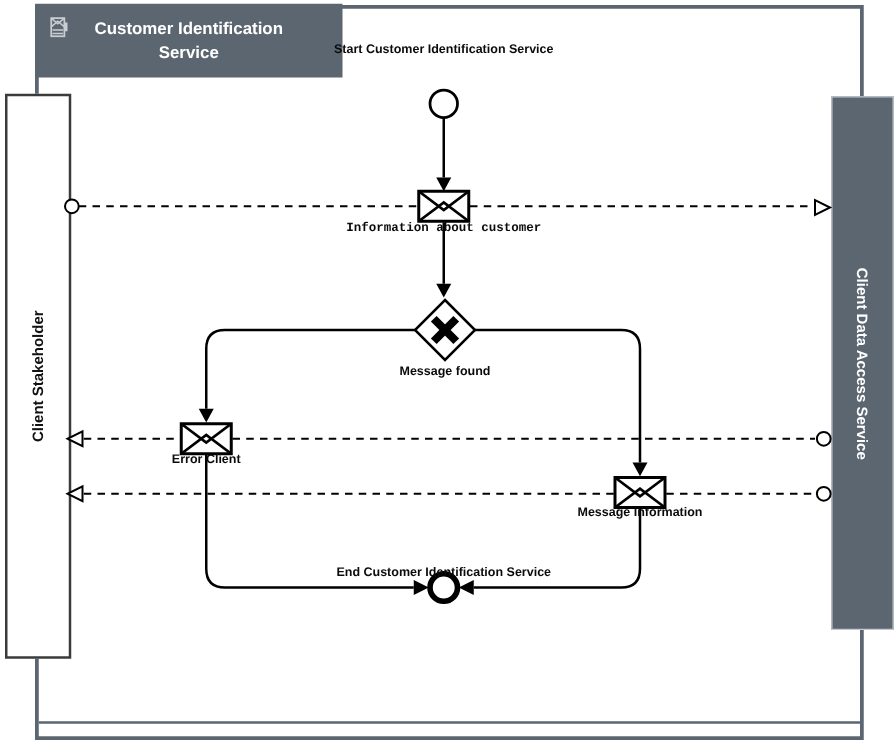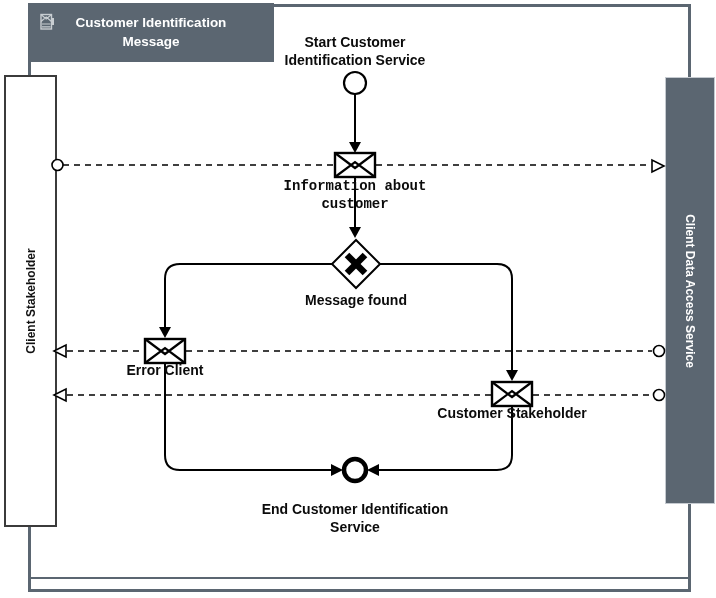--- a/index.html
+++ b/index.html
@@ -20,44 +20,44 @@
   
   #lane-left{left:4px;top:75px;width:49px;height:448px;background:#fff;
              border:2px solid #3b3b3b;display:flex;align-items:center;justify-content:center;}
   #lane-left .vtext{transform:rotate(-90deg);white-space:nowrap;
              font-size:12px;font-weight:bold;color:#111;}
   #lane-right{left:665px;top:77px;width:48px;height:425px;background:#5b6671;
              border:1px solid #c5cad0;display:flex;align-items:center;justify-content:center;}
   #lane-right .vtext{transform:rotate(90deg);white-space:nowrap;
              font-size:12px;font-weight:bold;color:#fff;}
   
-  .nlabel{font-size:14px;font-weight:bold;color:#0b0b0b;text-align:center;
+  .nlabel{font-size:10px;font-weight:bold;color:#0b0b0b;text-align:center;
           line-height:1.3;}
   #lbl-start{left:260px;top:33px;width:190px;}
   #lbl-info{left:255px;top:177px;width:200px;font-family:Liberation Mono, monospace;}
   #lbl-gateway{left:296px;top:291px;width:120px;}
   #lbl-error{left:105px;top:361px;width:120px;}
   #lbl-custinfo{left:432px;top:404px;width:160px;}
-  #lbl-end{left:260px;top:500px;width:190px;}
+  #lbl-end{left:260px;top:452px;width:190px;}
   #diagram-svg{left:0;top:0;}
 </style>
 </head>
 <body>
 
 <div class="abs" id="pool-border"></div>
 <div class="abs" id="lane-divider"></div>
 
 <div class="abs" id="pool-header">
   <svg id="pool-icon" width="15" height="18" viewBox="0 0 15 18">
     <rect x="1" y="1.5" width="10.5" height="14.5" fill="none" stroke="#c9ced2" stroke-width="1.4"></rect>
     <path d="M1 1.5 L6.2 6 L11.5 1.5 M1 8.5 L6.2 4 L11.5 8.5" fill="none" stroke="#c9ced2" stroke-width="1.2"></path>
     <path d="M2 11 H10.5 M2 13.8 H10.5" stroke="#c9ced2" stroke-width="1.2"></path>
     <rect x="11.5" y="5" width="2.5" height="7" fill="#c9ced2"></rect>
   </svg>
-  <div class="hdr-text">Customer Identification Message</div>
+  <div class="hdr-text">Customer Identification Service</div>
 </div>
 
 <div class="abs" id="lane-left">
   <span class="vtext">Client Stakeholder</span>
 </div>
 <div class="abs" id="lane-right">
   <span class="vtext">Client Data Access Service</span>
 </div>
 
 <svg class="abs" id="diagram-svg" width="716" height="598" viewBox="0 0 716 598">
@@ -117,14 +117,14 @@
     <path d="M492 382 L512 397 L532 382 M492 406 L512 391 L532 406" fill="none" stroke="#000" stroke-width="2.2"></path>
   </g>
 
   <circle cx="355" cy="470" r="11" fill="#fff" stroke="#000" stroke-width="4.5"></circle>
 </svg>
 
 <div class="abs nlabel" id="lbl-start">Start Customer Identification Service</div>
 <div class="abs nlabel" id="lbl-info">Information about customer</div>
 <div class="abs nlabel" id="lbl-gateway">Message found</div>
 <div class="abs nlabel" id="lbl-error">Error Client</div>
-<div class="abs nlabel" id="lbl-custinfo">Customer Stakeholder</div>
+<div class="abs nlabel" id="lbl-custinfo">Message Information</div>
 <div class="abs nlabel" id="lbl-end">End Customer Identification Service</div>
 
 </body></html>

